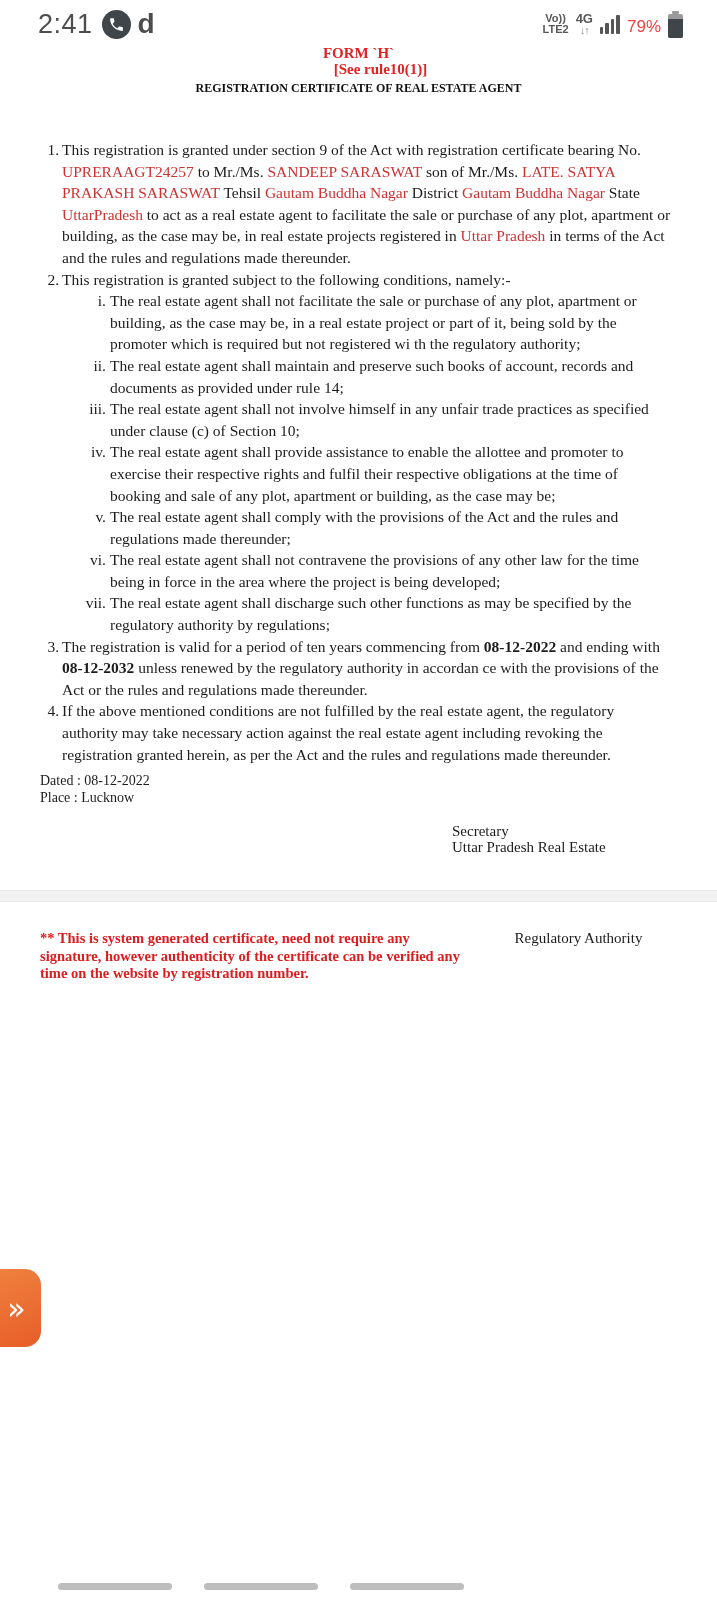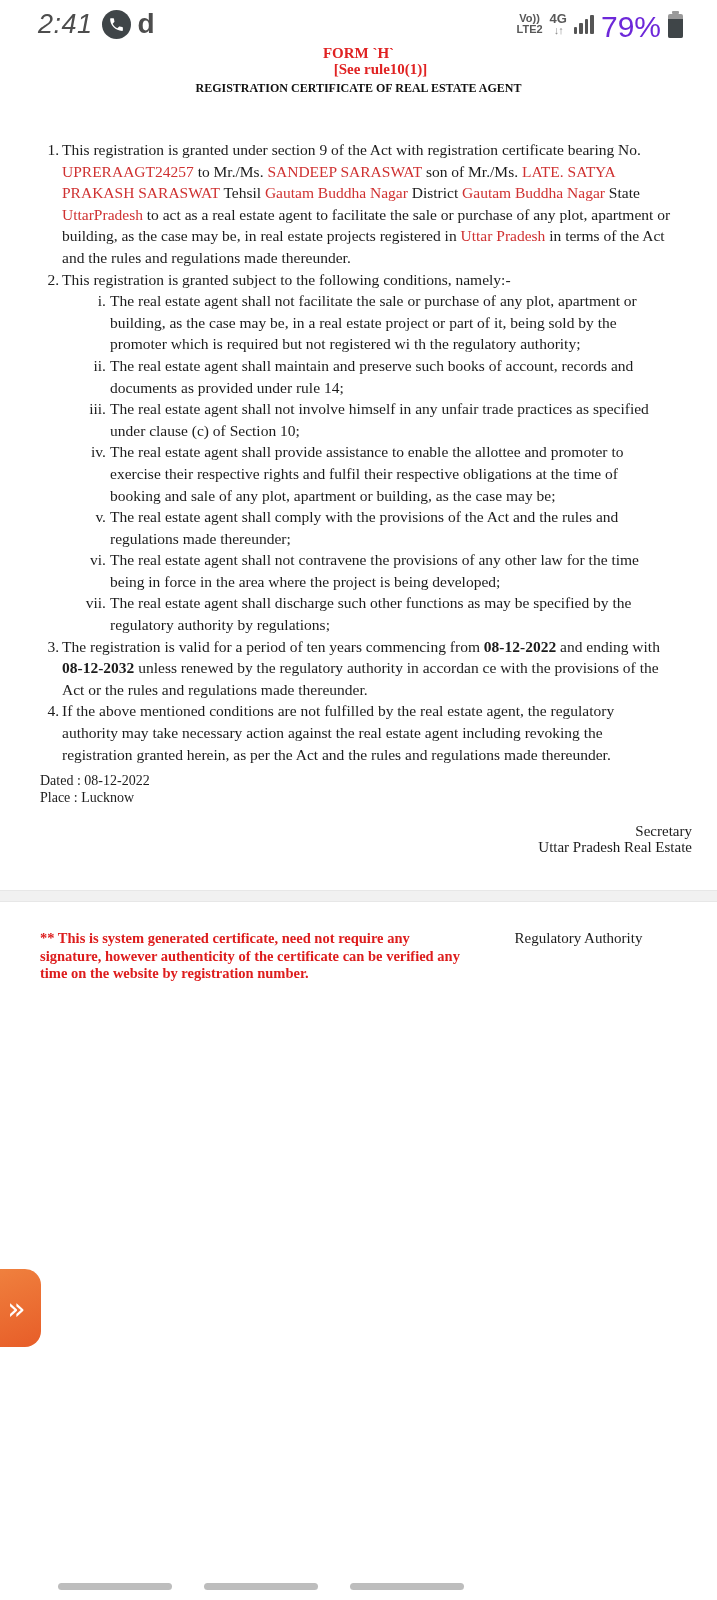--- a/index.html
+++ b/index.html
@@ -15,58 +15,58 @@
   }
 
   
   .status-bar {
     position: absolute; top:0; left:0; right:0; height:46px;
     display:flex; align-items:center;
     padding: 2px 34px 0 38px;
     font-family: "Liberation Sans", "DejaVu Sans", sans-serif;
     color:#4d4d4d;
   }
-  .sb-time { font-size:27px; letter-spacing:0.5px;font-style:italic; }
+  .sb-time { font-size:27px; letter-spacing:0.5px; }
   .sb-phone {
     width:29px; height:29px; border-radius:50%;
     background:#3f4548; margin-left:9px;
     display:flex; align-items:center; justify-content:center;
   }
   .sb-phone svg { width:17px; height:17px; fill:#ffffff; }
   .sb-letter { font-size:28px; font-weight:700; margin-left:7px; color:#4d4d4d; }
   .sb-right { margin-left:auto; display:flex; align-items:center; gap:7px; }
   .sb-stack { display:flex; flex-direction:column; align-items:center; line-height:11px; font-size:11px; font-weight:700; color:#585858; }
   .sb-stack .big { font-size:13px; line-height:13px; }
   .sb-stack .arrows { font-size:11px; line-height:11px; letter-spacing:-1px; color:#8a8a8a; }
   .sb-signal { display:flex; align-items:flex-end; gap:2px; height:19px; }
   .sb-signal i { display:block; width:3.5px; background:#555; border-radius:1px; }
   .sb-signal i:nth-child(1){height:7px;} .sb-signal i:nth-child(2){height:11px;}
   .sb-signal i:nth-child(3){height:15px;} .sb-signal i:nth-child(4){height:19px;}
-  .sb-batt-pct { font-size:30px; color:#6d28d9;margin-top:6px; }
+  .sb-batt-pct { font-size:17px; color:#ef4444;margin-top:6px; }
   .sb-battery { width:15px; height:27px; position:relative; }
   .sb-battery .cap { position:absolute; top:0; left:4px; width:7px; height:3px; background:#9a9a9a; border-radius:1px; }
   .sb-battery .body { position:absolute; top:3px; left:0; width:15px; height:24px; background:#9a9a9a; border-radius:2px; overflow:hidden; }
   .sb-battery .fill { position:absolute; bottom:0; left:0; width:100%; height:79%; background:#3f4548; }
 
   
   .doc-header { margin-top:45px; text-align:center; }
   .form-line { color:#e02222; font-weight:700; font-size:15px; line-height:16px; }
   .rule-line { color:#e02222; font-weight:700; font-size:15px; line-height:16px;margin-left:44px; }
   .doc-title { color:#101010; font-weight:700; font-size:12px; line-height:21px; margin-top:1px; }
 
   .doc-body { margin-top:40px; padding:0 45px 0 40px; font-size:15.5px; line-height:21.6px; color:#1c1c1c; }
   .lvl1 { position:relative; padding-left:22px; }
   .lvl1 > .marker { position:absolute; left:0; top:0; width:19px; text-align:right; }
   .lvl2 { position:relative; padding-left:48px; }
   .lvl2 > .marker { position:absolute; left:0; top:0; width:44px; text-align:right; }
   .seg-red { color:#cf3131; }
   .seg-bold { font-weight:700; }
 
   .dated-block { margin-top:8px; padding:0 45px 0 40px; font-size:14px; line-height:16.5px; }
-  .sig-block { margin-top:17px; margin-left:452px; width:240px; text-align:right; font-size:15px; line-height:16px; color:#1c1c1c; }
+  .sig-block { margin-top:17px; margin-left:452px; width:240px; text-align:left; font-size:15px; line-height:16px; color:#1c1c1c; }
 
   .page-break { margin-top:35px; height:12px; background:#f1f1f1; border-top:1px solid #e7e7e7; border-bottom:1px solid #e7e7e7; }
 
   .page2-row { margin-top:28px; padding:0 28px 0 40px; display:flex; align-items:flex-start; }
   .disclaimer { flex:0 0 428px; color:#dd1c1c; font-weight:700; font-size:14.5px; line-height:17.3px; }
   .sig-cont { margin-left:auto; width:240px; text-align:center; font-size:15px; line-height:16px; color:#1c1c1c; }
 
   
   .fab {
     position:absolute; top:1269px; left:-14px;

